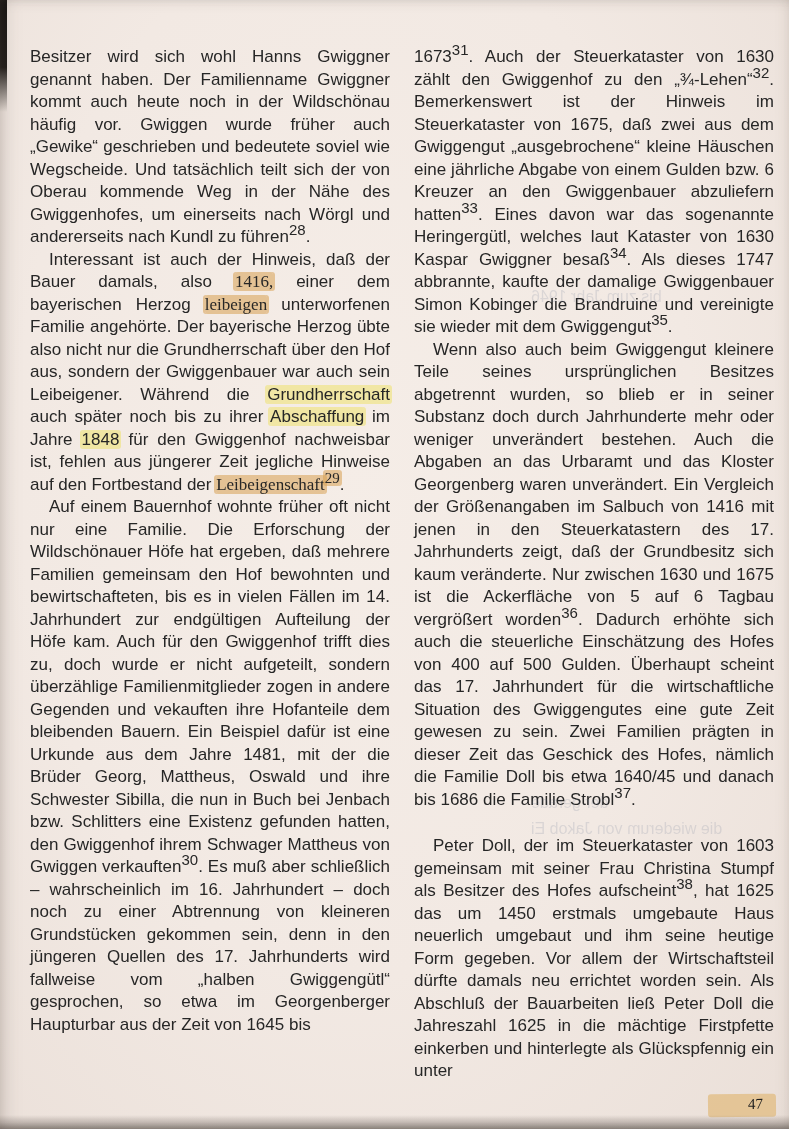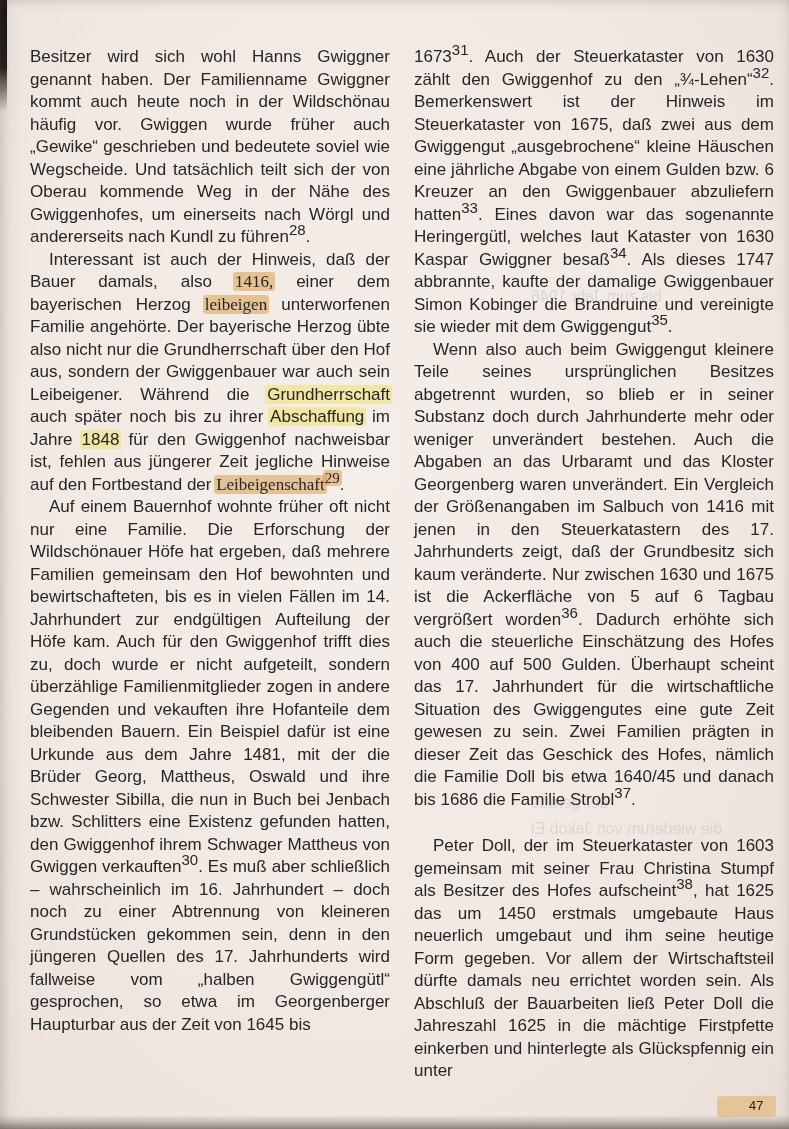--- a/index.html
+++ b/index.html
@@ -78,23 +78,24 @@
     filter: blur(0.7px);
     pointer-events: none;
   }
   .ghost-1 { top: 284px; }
   .ghost-2 { top: 790px; }
   .page-number-box {
     position: absolute; right: 13px; bottom: 12px;
     background: var(--page-number-highlight);
     border-radius: 3px;
     transform: rotate(-0.6deg);
-    padding: 2px 13px 4px 32px;
-    font-size: 13px;
+    padding: 2px 13px 4px 40px;
+    font-size: 15px;
     color: #1f1f1f;
+    font-family: Liberation Serif, serif;
   }
 </style>
 </head>
 <body>
 
 <div class="page">
 
   <div class="columns">
     <div class="col">
         <p class=""><span>Besitzer wird sich wohl Hanns Gwiggner genannt haben. Der Familienname Gwiggner kommt auch heute noch in der Wildschönau häufig vor. Gwiggen wurde früher auch „Gewike“ geschrieben und bedeutete soviel wie Wegscheide. Und tatsächlich teilt sich der von Oberau kommende Weg in der Nähe des Gwiggenhofes, um einerseits nach Wörgl und andererseits nach Kundl zu führen</span><sup>28</sup><span>.</span></p>

